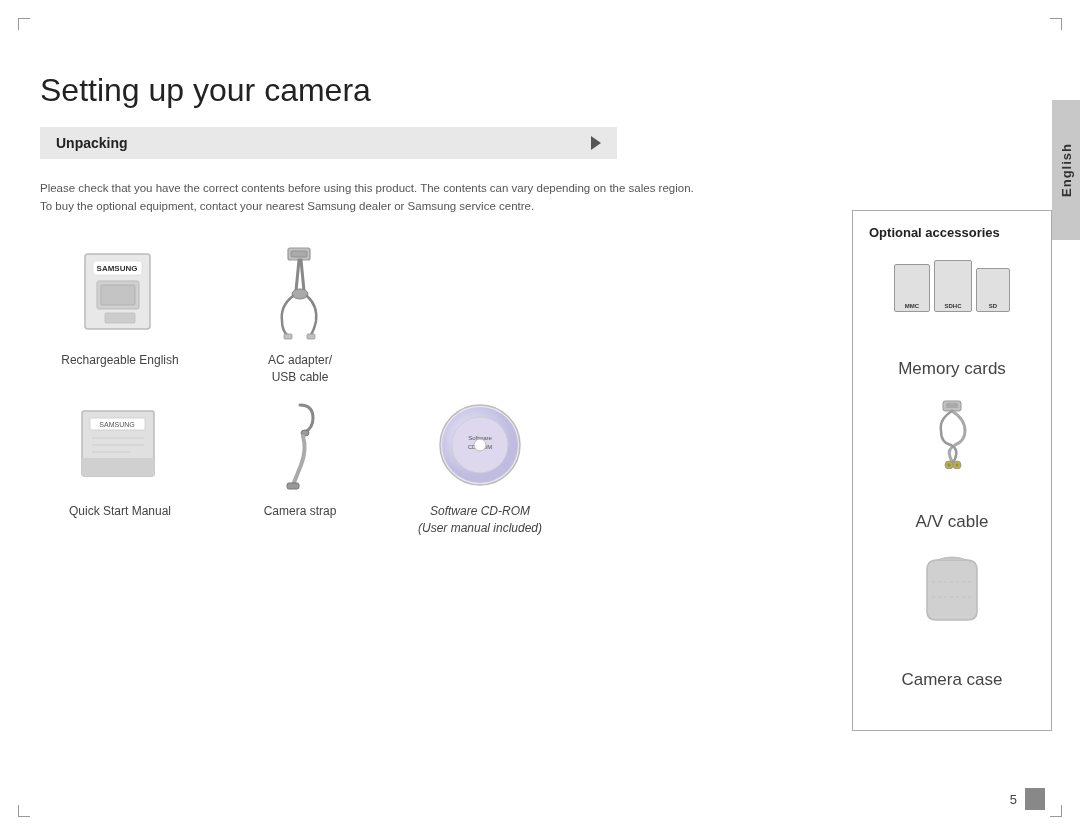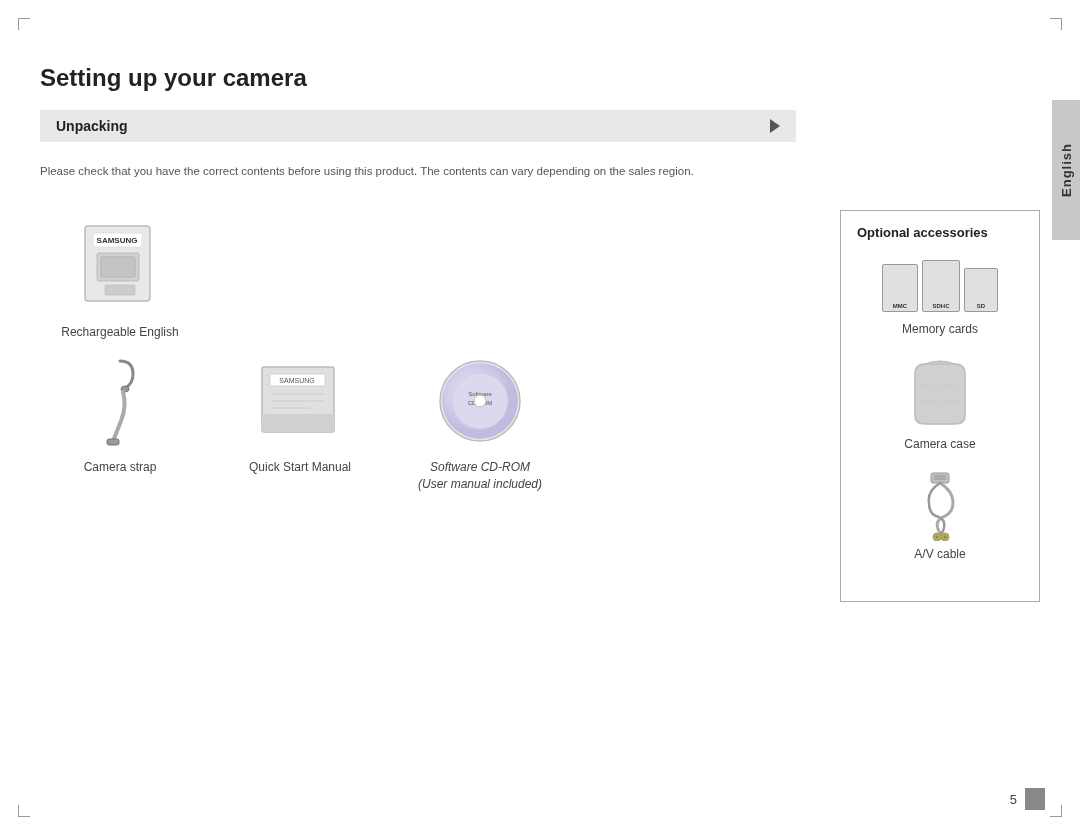--- a/index.html
+++ b/index.html
@@ -77,56 +77,56 @@
     .main-content {
       position: absolute;
       top: 40px;
       left: 40px;
       right: 40px;
       bottom: 40px;
     }
 
     
     .page-title {
-      font-size: 24px;
-      font-weight: bold;
+      font-size: 32px;
+      font-weight: normal;
       color: #222;
       margin-bottom: 18px;
-      margin-top: 24px;
+      margin-top: 32px;
     }
 
     
     .section-header {
       background: #e8e8e8;
       padding: 8px 16px;
       display: flex;
       align-items: center;
       justify-content: space-between;
       margin-bottom: 20px;
-      width: 756px;
+      width: 577px;
     }
     .section-header-title {
       font-size: 14px;
       font-weight: bold;
       color: #222;
     }
     .section-header-arrow {
       width: 0;
       height: 0;
       border-top: 7px solid transparent;
       border-bottom: 7px solid transparent;
       border-left: 10px solid #555;
     }
 
     
     .description {
       font-size: 11.5px;
       color: #555;
       line-height: 1.6;
-      margin-bottom: 36px;
+      margin-bottom: 28px;
       max-width: 680px;
     }
 
     
     .items-row {
       display: flex;
       gap: 0;
       margin-bottom: 10px;
     }
 
@@ -151,21 +151,21 @@
     .item-label {
       font-size: 12px;
       color: #444;
       text-align: center;
       line-height: 1.4;
     }
 
     
     .optional-box {
       position: absolute;
-      right: 40px;
+      right: 28px;
       top: 210px;
       width: 200px;
       border: 1.5px solid #aaa;
       padding: 14px 16px 20px;
       background: #fff;
     }
     .optional-title {
       font-size: 13px;
       font-weight: bold;
       color: #222;
@@ -179,23 +179,24 @@
     }
     .optional-item-image {
       width: 130px;
       height: 60px;
       display: flex;
       align-items: center;
       justify-content: center;
       margin-bottom: 6px;
     }
     .optional-item-label {
-      font-size: 12px;
+      font-size: 17px;
       color: #444;
       text-align: center;
+      margin-top: 37px;
     }
 
     
     .memory-cards-row {
       display: flex;
       gap: 4px;
       align-items: flex-end;
     }
     .mem-card {
       display: flex;
@@ -236,20 +237,21 @@
 
     <h1 class="page-title">Setting up your camera</h1>
 
     <div class="section-header">
       <span class="section-header-title">Unpacking</span>
       <div class="section-header-arrow"></div>
     </div>
 
     <p class="description">
       <span>Please check that you have the correct contents before using this product. The contents can vary depending on the sales region.</span><br>
+      <span>To buy the optional equipment, contact your nearest Samsung dealer or Samsung service centre.</span>
     </p>
 
     <div class="items-row">
 
 
       <div class="item-cell">
         <div class="item-image">
 
           <svg width="90" height="90" viewBox="0 0 90 90">
 
@@ -260,59 +262,81 @@
 
             <rect x="22" y="32" width="42" height="28" rx="2" fill="#d0d0d0" stroke="#bbb" stroke-width="1"></rect>
             <rect x="26" y="36" width="34" height="20" rx="1" fill="#c4c4c4" stroke="#aaa" stroke-width="0.7"></rect>
 
             <rect x="30" y="64" width="30" height="10" rx="1" fill="#ccc" stroke="#bbb" stroke-width="0.7"></rect>
           </svg>
         </div>
         <span class="item-label">Rechargeable English</span>
       </div>
 
-
-    </div>
-
-    <div class="items-row" style="margin-top: 10px;">
-
       <div class="item-cell">
         <div class="item-image">
-          <svg width="70" height="90" viewBox="0 0 70 90">
-
-            <path d="M35 5 Q48 5 48 18 Q48 28 40 32" stroke="#888" stroke-width="3" fill="none" stroke-linecap="round"></path>
-
-            <ellipse cx="40" cy="33" rx="4" ry="3" fill="#999" stroke="#777" stroke-width="1"></ellipse>
-
-            <path d="M38 36 Q42 50 36 65 Q32 75 28 85" stroke="#aaa" stroke-width="4" fill="none" stroke-linecap="round"></path>
-
-            <rect x="22" y="83" width="12" height="6" rx="2" fill="#999" stroke="#777" stroke-width="1"></rect>
+
+          <svg width="80" height="95" viewBox="0 0 80 95">
+
+            <rect x="28" y="2" width="22" height="12" rx="2" fill="#c0c0c0" stroke="#999" stroke-width="1.2"></rect>
+            <rect x="31" y="5" width="16" height="6" rx="1" fill="#aaa" stroke="#888" stroke-width="0.7"></rect>
+
+            <line x1="39" y1="14" x2="36" y2="45" stroke="#888" stroke-width="3" stroke-linecap="round"></line>
+            <line x1="41" y1="14" x2="44" y2="45" stroke="#888" stroke-width="3" stroke-linecap="round"></line>
+
+            <ellipse cx="40" cy="48" rx="8" ry="5" fill="#aaa" stroke="#888" stroke-width="1"></ellipse>
+
+            <path d="M33 50 Q20 60 22 75 Q22 85 28 90" stroke="#888" stroke-width="2.5" fill="none" stroke-linecap="round"></path>
+            <rect x="24" y="88" width="8" height="5" rx="1" fill="#c0c0c0" stroke="#999" stroke-width="0.8"></rect>
+
+            <path d="M47 50 Q58 60 56 75 Q54 85 50 90" stroke="#888" stroke-width="2.5" fill="none" stroke-linecap="round"></path>
+            <rect x="47" y="88" width="8" height="5" rx="1" fill="#c0c0c0" stroke="#999" stroke-width="0.8"></rect>
           </svg>
         </div>
-        <span class="item-label">Camera strap</span>
-      </div>
+        <span class="item-label" style="white-space: pre-line; text-align:center;">AC adapter/<br>USB cable</span>
+      </div>
+
+    </div>
+
+    <div class="items-row" style="margin-top: 10px;">
 
       <div class="item-cell">
         <div class="item-image">
 
           <svg width="100" height="85" viewBox="0 0 100 85">
 
             <rect x="12" y="8" width="72" height="65" rx="2" fill="#e0e0e0" stroke="#bbb" stroke-width="1.5"></rect>
 
             <rect x="20" y="15" width="55" height="12" rx="1" fill="#fff" stroke="#ccc" stroke-width="0.8"></rect>
             <text x="47" y="24" text-anchor="middle" font-size="7" fill="#555">SAMSUNG</text>
 
             <rect x="12" y="55" width="72" height="18" rx="0" fill="#d0d0d0" stroke="none"></rect>
 
             <line x1="22" y1="35" x2="74" y2="35" stroke="#ccc" stroke-width="1"></line>
             <line x1="22" y1="42" x2="74" y2="42" stroke="#ccc" stroke-width="1"></line>
             <line x1="22" y1="49" x2="60" y2="49" stroke="#ccc" stroke-width="1"></line>
           </svg>
         </div>
         <span class="item-label">Quick Start Manual</span>
+      </div>
+
+      <div class="item-cell">
+        <div class="item-image">
+          <svg width="70" height="90" viewBox="0 0 70 90">
+
+            <path d="M35 5 Q48 5 48 18 Q48 28 40 32" stroke="#888" stroke-width="3" fill="none" stroke-linecap="round"></path>
+
+            <ellipse cx="40" cy="33" rx="4" ry="3" fill="#999" stroke="#777" stroke-width="1"></ellipse>
+
+            <path d="M38 36 Q42 50 36 65 Q32 75 28 85" stroke="#aaa" stroke-width="4" fill="none" stroke-linecap="round"></path>
+
+            <rect x="22" y="83" width="12" height="6" rx="2" fill="#999" stroke="#777" stroke-width="1"></rect>
+          </svg>
+        </div>
+        <span class="item-label">Camera strap</span>
       </div>
 
       <div class="item-cell">
         <div class="item-image">
 
           <svg width="95" height="95" viewBox="0 0 95 95">
 
             <circle cx="47" cy="47" r="40" fill="#e8e4f0" stroke="#bbb" stroke-width="1.5"></circle>
 
             <circle cx="47" cy="47" r="38" fill="url(#cdGrad)" stroke="none"></circle>
@@ -361,56 +385,56 @@
             <div class="mem-card-body" style="width:34px; height:44px;">
               <span class="mem-card-label">SD</span>
             </div>
           </div>
         </div>
       </div>
       <span class="optional-item-label">Memory cards</span>
     </div>
 
     <div class="optional-item">
-      <div class="optional-item-image" style="height:75px; width:80px;">
-        <svg width="70" height="75" viewBox="0 0 70 75">
-
-          <path d="M20 8 Q10 8 10 18 L10 60 Q10 68 20 68 L50 68 Q60 68 60 60 L60 18 Q60 8 50 8 Z" fill="#d0d0d0" stroke="#bbb" stroke-width="1.5"></path>
-
-          <path d="M18 10 Q10 10 10 18" stroke="#bbb" stroke-width="0.7" fill="none" stroke-dasharray="2,2"></path>
-          <path d="M52 10 Q60 10 60 18" stroke="#bbb" stroke-width="0.7" fill="none" stroke-dasharray="2,2"></path>
-
-          <path d="M20 8 Q35 2 50 8" stroke="#bbb" stroke-width="1.2" fill="#c8c8c8"></path>
-
-          <line x1="15" y1="30" x2="55" y2="30" stroke="#bbb" stroke-width="0.5" stroke-dasharray="3,3"></line>
-          <line x1="15" y1="45" x2="55" y2="45" stroke="#bbb" stroke-width="0.5" stroke-dasharray="3,3"></line>
-        </svg>
-      </div>
-      <span class="optional-item-label">Camera case</span>
-    </div>
-
-    <div class="optional-item">
       <div class="optional-item-image" style="height:70px; width:80px;">
         <svg width="75" height="70" viewBox="0 0 75 70">
 
           <rect x="28" y="2" width="18" height="10" rx="2" fill="#c0c0c0" stroke="#999" stroke-width="1"></rect>
           <rect x="31" y="4" width="12" height="5" rx="1" fill="#aaa" stroke="none"></rect>
 
           <path d="M37 12 Q50 20 50 32 Q50 42 40 46 Q32 50 35 58 Q37 64 42 66" stroke="#aaa" stroke-width="3" fill="none" stroke-linecap="round"></path>
           <path d="M37 12 Q24 20 26 32 Q26 44 36 46 Q44 50 40 60 Q38 64 34 66" stroke="#999" stroke-width="2.5" fill="none" stroke-linecap="round"></path>
 
           <circle cx="34" cy="66" r="4" fill="#c0b030" stroke="#999" stroke-width="1"></circle>
           <circle cx="42" cy="66" r="4" fill="#c0b030" stroke="#999" stroke-width="1"></circle>
           <circle cx="34" cy="66" r="1.5" fill="#888"></circle>
           <circle cx="42" cy="66" r="1.5" fill="#888"></circle>
         </svg>
       </div>
       <span class="optional-item-label">A/V cable</span>
     </div>
 
+    <div class="optional-item">
+      <div class="optional-item-image" style="height:75px; width:80px;">
+        <svg width="70" height="75" viewBox="0 0 70 75">
+
+          <path d="M20 8 Q10 8 10 18 L10 60 Q10 68 20 68 L50 68 Q60 68 60 60 L60 18 Q60 8 50 8 Z" fill="#d0d0d0" stroke="#bbb" stroke-width="1.5"></path>
+
+          <path d="M18 10 Q10 10 10 18" stroke="#bbb" stroke-width="0.7" fill="none" stroke-dasharray="2,2"></path>
+          <path d="M52 10 Q60 10 60 18" stroke="#bbb" stroke-width="0.7" fill="none" stroke-dasharray="2,2"></path>
+
+          <path d="M20 8 Q35 2 50 8" stroke="#bbb" stroke-width="1.2" fill="#c8c8c8"></path>
+
+          <line x1="15" y1="30" x2="55" y2="30" stroke="#bbb" stroke-width="0.5" stroke-dasharray="3,3"></line>
+          <line x1="15" y1="45" x2="55" y2="45" stroke="#bbb" stroke-width="0.5" stroke-dasharray="3,3"></line>
+        </svg>
+      </div>
+      <span class="optional-item-label">Camera case</span>
+    </div>
+
   </div>
 
   <div class="page-number-area">
     <span style="font-size:13px; color:#444; margin-right:4px;">5</span>
     <div class="page-number-box"></div>
   </div>
 
 </div>
 
 </body></html>

